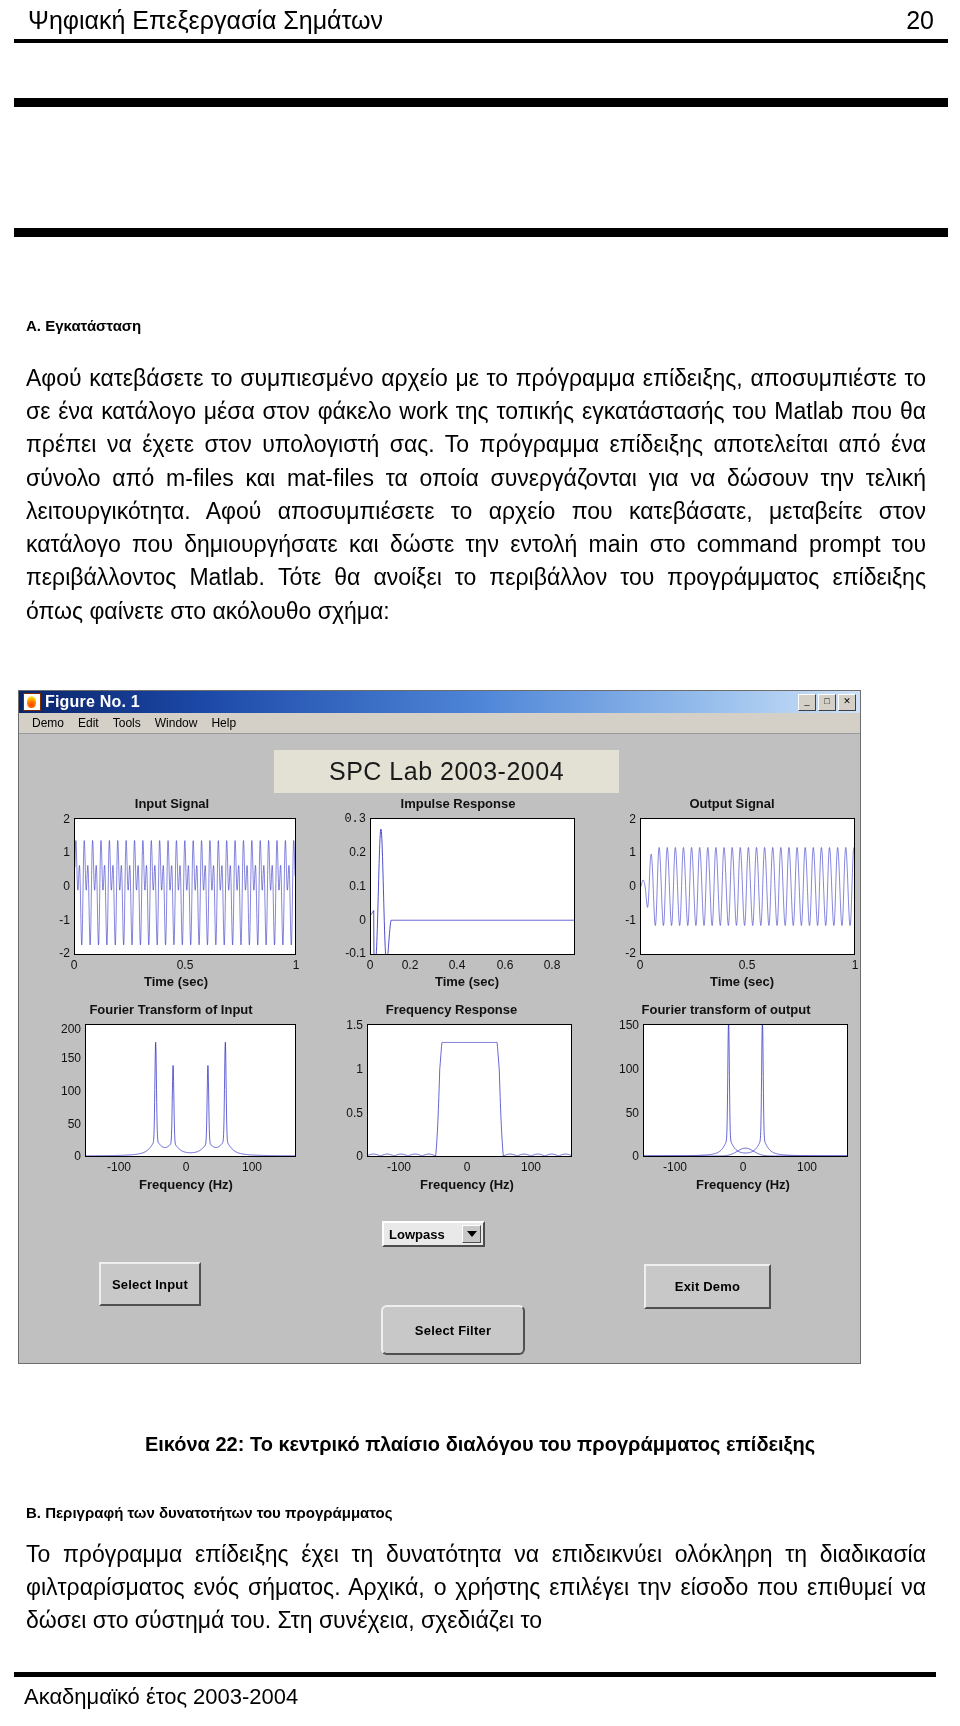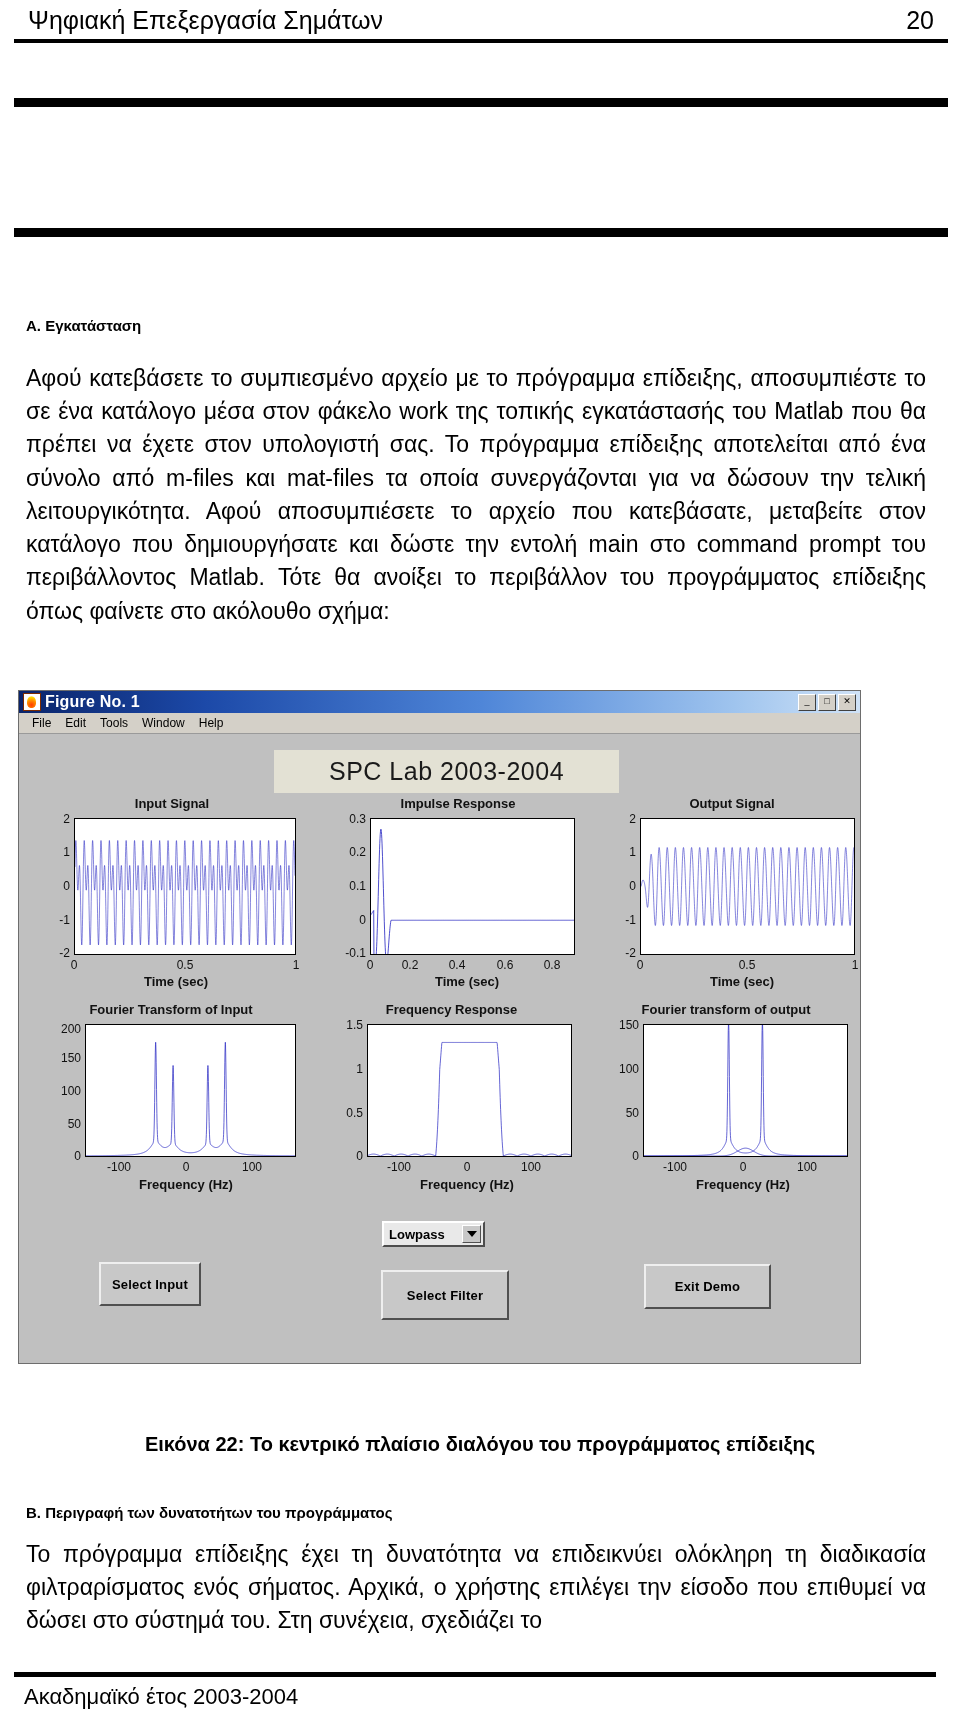--- a/index.html
+++ b/index.html
@@ -319,21 +319,21 @@
       <span class="tb-title">Figure No. 1</span>
       <span class="tb-spacer"></span>
       <span class="tb-btns">
         <span class="tb-btn">_</span>
         <span class="tb-btn">□</span>
         <span class="tb-btn">✕</span>
       </span>
     </div>
 
     <div class="menubar">
-      <span class="menu-item">File</span>
+      <span class="menu-item">Demo</span>
       <span class="menu-item">Edit</span>
       <span class="menu-item">Tools</span>
       <span class="menu-item">Window</span>
       <span class="menu-item">Help</span>
     </div>
 
     <div class="fig-canvas">
 
       <div class="fig-banner">
         <span>SPC Lab 2003-2004</span>
@@ -361,21 +361,21 @@
 
       <div class="plot" style="left:308px; top:62px; width:262px; height:198px;">
         <div class="plot-title">Impulse Response</div>
         <div class="axes" style="left:43px; top:22px; width:205px; height:137px;">
           <svg viewBox="0 0 205 137" preserveAspectRatio="none">
             <g id="imp">
                 <path d="M0.00 97.17L0.23 96.78L0.46 96.39L0.68 96.01L0.91 95.63L1.14 95.26L1.37 94.90L1.59 94.54L1.82 94.19L2.05 93.84L2.28 93.50L2.51 93.17L2.73 92.84L2.96 137.08L3.19 139.61L3.42 141.79L3.64 143.56L3.87 144.83L4.10 145.53L4.33 145.58L4.56 144.92L4.78 143.50L5.01 141.29L5.24 138.24L5.47 134.37L5.69 129.68L5.92 124.20L6.15 117.97L6.38 111.07L6.61 103.57L6.83 95.59L7.06 87.25L7.29 78.67L7.52 70.00L7.74 61.40L7.97 53.01L8.20 44.99L8.43 37.50L8.66 30.68L8.88 24.67L9.11 19.59L9.34 15.54L9.57 12.60L9.79 10.83L10.02 10.28L10.25 10.94L10.48 12.82L10.71 15.87L10.93 20.02L11.16 25.20L11.39 31.29L11.62 38.17L11.84 45.72L12.07 53.78L12.30 62.19L12.53 70.81L12.76 79.48L12.98 88.04L13.21 96.35L13.44 104.29L13.67 111.73L13.89 118.58L14.12 124.74L14.35 130.15L14.58 134.77L14.81 138.56L15.03 141.53L15.26 143.67L15.49 145.02L15.72 145.61L15.94 145.49L16.17 144.74L16.40 143.42L16.63 141.61L16.86 139.38L17.08 136.83L17.31 134.03L17.54 131.07L17.77 128.00L17.99 124.91L18.22 121.86L18.45 118.89L18.68 116.06L18.91 113.40L19.13 110.94L19.36 108.70L19.59 106.69L19.82 104.93L20.04 103.42L20.27 102.75L20.50 102.75L20.73 102.75L20.96 102.75L21.18 102.75L21.41 102.75L21.64 102.75L21.87 102.75L22.09 102.75L22.32 102.75L22.55 102.75L22.78 102.75L23.01 102.75L23.23 102.75L23.46 102.75L23.69 102.75L23.92 102.75L24.14 102.75L24.37 102.75L24.60 102.75L24.83 102.75L25.06 102.75L25.28 102.75L25.51 102.75L25.74 102.75L25.97 102.75L26.19 102.75L26.42 102.75L26.65 102.75L26.88 102.75L27.11 102.75L27.33 102.75L27.56 102.75L27.79 102.75L28.02 102.75L28.24 102.75L28.47 102.75L28.70 102.75L28.93 102.75L29.16 102.75L29.38 102.75L29.61 102.75L29.84 102.75L30.07 102.75L30.29 102.75L30.52 102.75L30.75 102.75L30.98 102.75L31.21 102.75L31.43 102.75L31.66 102.75L31.89 102.75L32.12 102.75L32.34 102.75L32.57 102.75L32.80 102.75L33.03 102.75L33.26 102.75L33.48 102.75L33.71 102.75L33.94 102.75L34.17 102.75L34.39 102.75L34.62 102.75L34.85 102.75L35.08 102.75L35.31 102.75L35.53 102.75L35.76 102.75L35.99 102.75L36.22 102.75L36.44 102.75L36.67 102.75L36.90 102.75L37.13 102.75L37.36 102.75L37.58 102.75L37.81 102.75L38.04 102.75L38.27 102.75L38.49 102.75L38.72 102.75L38.95 102.75L39.18 102.75L39.41 102.75L39.63 102.75L39.86 102.75L40.09 102.75L40.32 102.75L40.54 102.75L40.77 102.75L41.00 102.75L41.23 102.75L41.46 102.75L41.68 102.75L41.91 102.75L42.14 102.75L42.37 102.75L42.59 102.75L42.82 102.75L43.05 102.75L43.28 102.75L43.51 102.75L43.73 102.75L43.96 102.75L44.19 102.75L44.42 102.75L44.64 102.75L44.87 102.75L45.10 102.75L45.33 102.75L45.56 102.75L45.78 102.75L46.01 102.75L46.24 102.75L46.47 102.75L46.69 102.75L46.92 102.75L47.15 102.75L47.38 102.75L47.61 102.75L47.83 102.75L48.06 102.75L48.29 102.75L48.52 102.75L48.74 102.75L48.97 102.75L49.20 102.75L49.43 102.75L49.66 102.75L49.88 102.75L50.11 102.75L50.34 102.75L50.57 102.75L50.79 102.75L51.02 102.75L51.25 102.75L51.48 102.75L51.71 102.75L51.93 102.75L52.16 102.75L52.39 102.75L52.62 102.75L52.84 102.75L53.07 102.75L53.30 102.75L53.53 102.75L53.76 102.75L53.98 102.75L54.21 102.75L54.44 102.75L54.67 102.75L54.89 102.75L55.12 102.75L55.35 102.75L55.58 102.75L55.81 102.75L56.03 102.75L56.26 102.75L56.49 102.75L56.72 102.75L56.94 102.75L57.17 102.75L57.40 102.75L57.63 102.75L57.86 102.75L58.08 102.75L58.31 102.75L58.54 102.75L58.77 102.75L58.99 102.75L59.22 102.75L59.45 102.75L59.68 102.75L59.91 102.75L60.13 102.75L60.36 102.75L60.59 102.75L60.82 102.75L61.04 102.75L61.27 102.75L61.50 102.75L61.73 102.75L61.96 102.75L62.18 102.75L62.41 102.75L62.64 102.75L62.87 102.75L63.09 102.75L63.32 102.75L63.55 102.75L63.78 102.75L64.01 102.75L64.23 102.75L64.46 102.75L64.69 102.75L64.92 102.75L65.14 102.75L65.37 102.75L65.60 102.75L65.83 102.75L66.06 102.75L66.28 102.75L66.51 102.75L66.74 102.75L66.97 102.75L67.19 102.75L67.42 102.75L67.65 102.75L67.88 102.75L68.11 102.75L68.33 102.75L68.56 102.75L68.79 102.75L69.02 102.75L69.24 102.75L69.47 102.75L69.70 102.75L69.93 102.75L70.16 102.75L70.38 102.75L70.61 102.75L70.84 102.75L71.07 102.75L71.29 102.75L71.52 102.75L71.75 102.75L71.98 102.75L72.21 102.75L72.43 102.75L72.66 102.75L72.89 102.75L73.12 102.75L73.34 102.75L73.57 102.75L73.80 102.75L74.03 102.75L74.26 102.75L74.48 102.75L74.71 102.75L74.94 102.75L75.17 102.75L75.39 102.75L75.62 102.75L75.85 102.75L76.08 102.75L76.31 102.75L76.53 102.75L76.76 102.75L76.99 102.75L77.22 102.75L77.44 102.75L77.67 102.75L77.90 102.75L78.13 102.75L78.36 102.75L78.58 102.75L78.81 102.75L79.04 102.75L79.27 102.75L79.49 102.75L79.72 102.75L79.95 102.75L80.18 102.75L80.41 102.75L80.63 102.75L80.86 102.75L81.09 102.75L81.32 102.75L81.54 102.75L81.77 102.75L82.00 102.75L82.23 102.75L82.46 102.75L82.68 102.75L82.91 102.75L83.14 102.75L83.37 102.75L83.59 102.75L83.82 102.75L84.05 102.75L84.28 102.75L84.51 102.75L84.73 102.75L84.96 102.75L85.19 102.75L85.42 102.75L85.64 102.75L85.87 102.75L86.10 102.75L86.33 102.75L86.56 102.75L86.78 102.75L87.01 102.75L87.24 102.75L87.47 102.75L87.69 102.75L87.92 102.75L88.15 102.75L88.38 102.75L88.61 102.75L88.83 102.75L89.06 102.75L89.29 102.75L89.52 102.75L89.74 102.75L89.97 102.75L90.20 102.75L90.43 102.75L90.66 102.75L90.88 102.75L91.11 102.75L91.34 102.75L91.57 102.75L91.79 102.75L92.02 102.75L92.25 102.75L92.48 102.75L92.71 102.75L92.93 102.75L93.16 102.75L93.39 102.75L93.62 102.75L93.84 102.75L94.07 102.75L94.30 102.75L94.53 102.75L94.76 102.75L94.98 102.75L95.21 102.75L95.44 102.75L95.67 102.75L95.89 102.75L96.12 102.75L96.35 102.75L96.58 102.75L96.81 102.75L97.03 102.75L97.26 102.75L97.49 102.75L97.72 102.75L97.94 102.75L98.17 102.75L98.40 102.75L98.63 102.75L98.86 102.75L99.08 102.75L99.31 102.75L99.54 102.75L99.77 102.75L99.99 102.75L100.22 102.75L100.45 102.75L100.68 102.75L100.91 102.75L101.13 102.75L101.36 102.75L101.59 102.75L101.82 102.75L102.04 102.75L102.27 102.75L102.50 102.75L102.73 102.75L102.96 102.75L103.18 102.75L103.41 102.75L103.64 102.75L103.87 102.75L104.09 102.75L104.32 102.75L104.55 102.75L104.78 102.75L105.01 102.75L105.23 102.75L105.46 102.75L105.69 102.75L105.92 102.75L106.14 102.75L106.37 102.75L106.60 102.75L106.83 102.75L107.06 102.75L107.28 102.75L107.51 102.75L107.74 102.75L107.97 102.75L108.19 102.75L108.42 102.75L108.65 102.75L108.88 102.75L109.11 102.75L109.33 102.75L109.56 102.75L109.79 102.75L110.02 102.75L110.24 102.75L110.47 102.75L110.70 102.75L110.93 102.75L111.16 102.75L111.38 102.75L111.61 102.75L111.84 102.75L112.07 102.75L112.29 102.75L112.52 102.75L112.75 102.75L112.98 102.75L113.21 102.75L113.43 102.75L113.66 102.75L113.89 102.75L114.12 102.75L114.34 102.75L114.57 102.75L114.80 102.75L115.03 102.75L115.26 102.75L115.48 102.75L115.71 102.75L115.94 102.75L116.17 102.75L116.39 102.75L116.62 102.75L116.85 102.75L117.08 102.75L117.31 102.75L117.53 102.75L117.76 102.75L117.99 102.75L118.22 102.75L118.44 102.75L118.67 102.75L118.90 102.75L119.13 102.75L119.36 102.75L119.58 102.75L119.81 102.75L120.04 102.75L120.27 102.75L120.49 102.75L120.72 102.75L120.95 102.75L121.18 102.75L121.41 102.75L121.63 102.75L121.86 102.75L122.09 102.75L122.32 102.75L122.54 102.75L122.77 102.75L123.00 102.75L123.23 102.75L123.46 102.75L123.68 102.75L123.91 102.75L124.14 102.75L124.37 102.75L124.59 102.75L124.82 102.75L125.05 102.75L125.28 102.75L125.51 102.75L125.73 102.75L125.96 102.75L126.19 102.75L126.42 102.75L126.64 102.75L126.87 102.75L127.10 102.75L127.33 102.75L127.56 102.75L127.78 102.75L128.01 102.75L128.24 102.75L128.47 102.75L128.69 102.75L128.92 102.75L129.15 102.75L129.38 102.75L129.61 102.75L129.83 102.75L130.06 102.75L130.29 102.75L130.52 102.75L130.74 102.75L130.97 102.75L131.20 102.75L131.43 102.75L131.66 102.75L131.88 102.75L132.11 102.75L132.34 102.75L132.57 102.75L132.79 102.75L133.02 102.75L133.25 102.75L133.48 102.75L133.71 102.75L133.93 102.75L134.16 102.75L134.39 102.75L134.62 102.75L134.84 102.75L135.07 102.75L135.30 102.75L135.53 102.75L135.76 102.75L135.98 102.75L136.21 102.75L136.44 102.75L136.67 102.75L136.89 102.75L137.12 102.75L137.35 102.75L137.58 102.75L137.81 102.75L138.03 102.75L138.26 102.75L138.49 102.75L138.72 102.75L138.94 102.75L139.17 102.75L139.40 102.75L139.63 102.75L139.86 102.75L140.08 102.75L140.31 102.75L140.54 102.75L140.77 102.75L140.99 102.75L141.22 102.75L141.45 102.75L141.68 102.75L141.91 102.75L142.13 102.75L142.36 102.75L142.59 102.75L142.82 102.75L143.04 102.75L143.27 102.75L143.50 102.75L143.73 102.75L143.96 102.75L144.18 102.75L144.41 102.75L144.64 102.75L144.87 102.75L145.09 102.75L145.32 102.75L145.55 102.75L145.78 102.75L146.01 102.75L146.23 102.75L146.46 102.75L146.69 102.75L146.92 102.75L147.14 102.75L147.37 102.75L147.60 102.75L147.83 102.75L148.06 102.75L148.28 102.75L148.51 102.75L148.74 102.75L148.97 102.75L149.19 102.75L149.42 102.75L149.65 102.75L149.88 102.75L150.11 102.75L150.33 102.75L150.56 102.75L150.79 102.75L151.02 102.75L151.24 102.75L151.47 102.75L151.70 102.75L151.93 102.75L152.16 102.75L152.38 102.75L152.61 102.75L152.84 102.75L153.07 102.75L153.29 102.75L153.52 102.75L153.75 102.75L153.98 102.75L154.21 102.75L154.43 102.75L154.66 102.75L154.89 102.75L155.12 102.75L155.34 102.75L155.57 102.75L155.80 102.75L156.03 102.75L156.26 102.75L156.48 102.75L156.71 102.75L156.94 102.75L157.17 102.75L157.39 102.75L157.62 102.75L157.85 102.75L158.08 102.75L158.31 102.75L158.53 102.75L158.76 102.75L158.99 102.75L159.22 102.75L159.44 102.75L159.67 102.75L159.90 102.75L160.13 102.75L160.36 102.75L160.58 102.75L160.81 102.75L161.04 102.75L161.27 102.75L161.49 102.75L161.72 102.75L161.95 102.75L162.18 102.75L162.41 102.75L162.63 102.75L162.86 102.75L163.09 102.75L163.32 102.75L163.54 102.75L163.77 102.75L164.00 102.75L164.23 102.75L164.46 102.75L164.68 102.75L164.91 102.75L165.14 102.75L165.37 102.75L165.59 102.75L165.82 102.75L166.05 102.75L166.28 102.75L166.51 102.75L166.73 102.75L166.96 102.75L167.19 102.75L167.42 102.75L167.64 102.75L167.87 102.75L168.10 102.75L168.33 102.75L168.56 102.75L168.78 102.75L169.01 102.75L169.24 102.75L169.47 102.75L169.69 102.75L169.92 102.75L170.15 102.75L170.38 102.75L170.61 102.75L170.83 102.75L171.06 102.75L171.29 102.75L171.52 102.75L171.74 102.75L171.97 102.75L172.20 102.75L172.43 102.75L172.66 102.75L172.88 102.75L173.11 102.75L173.34 102.75L173.57 102.75L173.79 102.75L174.02 102.75L174.25 102.75L174.48 102.75L174.71 102.75L174.93 102.75L175.16 102.75L175.39 102.75L175.62 102.75L175.84 102.75L176.07 102.75L176.30 102.75L176.53 102.75L176.76 102.75L176.98 102.75L177.21 102.75L177.44 102.75L177.67 102.75L177.89 102.75L178.12 102.75L178.35 102.75L178.58 102.75L178.81 102.75L179.03 102.75L179.26 102.75L179.49 102.75L179.72 102.75L179.94 102.75L180.17 102.75L180.40 102.75L180.63 102.75L180.86 102.75L181.08 102.75L181.31 102.75L181.54 102.75L181.77 102.75L181.99 102.75L182.22 102.75L182.45 102.75L182.68 102.75L182.91 102.75L183.13 102.75L183.36 102.75L183.59 102.75L183.82 102.75L184.04 102.75L184.27 102.75L184.50 102.75L184.73 102.75L184.96 102.75L185.18 102.75L185.41 102.75L185.64 102.75L185.87 102.75L186.09 102.75L186.32 102.75L186.55 102.75L186.78 102.75L187.01 102.75L187.23 102.75L187.46 102.75L187.69 102.75L187.92 102.75L188.14 102.75L188.37 102.75L188.60 102.75L188.83 102.75L189.06 102.75L189.28 102.75L189.51 102.75L189.74 102.75L189.97 102.75L190.19 102.75L190.42 102.75L190.65 102.75L190.88 102.75L191.11 102.75L191.33 102.75L191.56 102.75L191.79 102.75L192.02 102.75L192.24 102.75L192.47 102.75L192.70 102.75L192.93 102.75L193.16 102.75L193.38 102.75L193.61 102.75L193.84 102.75L194.07 102.75L194.29 102.75L194.52 102.75L194.75 102.75L194.98 102.75L195.21 102.75L195.43 102.75L195.66 102.75L195.89 102.75L196.12 102.75L196.34 102.75L196.57 102.75L196.80 102.75L197.03 102.75L197.26 102.75L197.48 102.75L197.71 102.75L197.94 102.75L198.17 102.75L198.39 102.75L198.62 102.75L198.85 102.75L199.08 102.75L199.31 102.75L199.53 102.75L199.76 102.75L199.99 102.75L200.22 102.75L200.44 102.75L200.67 102.75L200.90 102.75L201.13 102.75L201.36 102.75L201.58 102.75L201.81 102.75L202.04 102.75L202.27 102.75L202.49 102.75L202.72 102.75L202.95 102.75L203.18 102.75L203.41 102.75L203.63 102.75L203.86 102.75L204.09 102.75L204.32 102.75L204.54 102.75L204.77 102.75L205.00 102.75" fill="none" stroke="#2020c0" stroke-width="0.8"></path>
               </g>
           </svg>
         </div>
-        <div class="ytick" style="left:2px; top:16px; width:37px;">0.3</div>
+        <div class="ytick" style="left:2px; top:16px; width:37px;font-family:Liberation Mono, monospace;">0.3</div>
         <div class="ytick" style="left:2px; top:49px; width:37px;">0.2</div>
         <div class="ytick" style="left:2px; top:83px; width:37px;">0.1</div>
         <div class="ytick" style="left:2px; top:117px; width:37px;">0</div>
         <div class="ytick" style="left:2px; top:150px; width:37px;">-0.1</div>
         <div class="xtick" style="left:33px; top:162px; width:20px;">0</div>
         <div class="xtick" style="left:70px; top:162px; width:26px;">0.2</div>
         <div class="xtick" style="left:117px; top:162px; width:26px;">0.4</div>
         <div class="xtick" style="left:165px; top:162px; width:26px;">0.6</div>
         <div class="xtick" style="left:212px; top:162px; width:26px;">0.8</div>
         <div class="axis-label" style="left:25px; top:178px; width:230px;">Time (sec)</div>
@@ -461,21 +461,21 @@
       </div>
 
       <div class="ui-popup" style="left:363px; top:487px; width:103px; height:26px;">
         <span>Lowpass</span>
         <span class="arrow-box">
             <i></i>
           </span>
       </div>
 
       <div class="ui-btn" style="left:80px; top:528px; width:102px; height:44px;">Select Input</div>
-      <div class="ui-btn" style="left:362px; top:536px; width:128px; height:50px;">Select Filter</div>
+      <div class="ui-btn" style="left:362px; top:571px; width:144px; height:50px;border-radius:6px;">Select Filter</div>
       <div class="ui-btn" style="left:625px; top:530px; width:127px; height:45px;">Exit Demo</div>
 
     </div>
   </div>
 
   <div class="caption">Εικόνα 22: Το κεντρικό πλαίσιο διαλόγου του προγράμματος επίδειξης</div>
 
   <div class="sec-head" id="sec-b-head">Β. Περιγραφή των δυνατοτήτων του προγράμματος</div>
   <div class="para" id="sec-b-body">Το πρόγραμμα επίδειξης έχει τη δυνατότητα να επιδεικνύει ολόκληρη τη διαδικασία φιλτραρίσματος ενός σήματος. Αρχικά, ο χρήστης επιλέγει την είσοδο που επιθυμεί να δώσει στο σύστημά του. Στη συνέχεια, σχεδιάζει το</div>
 

